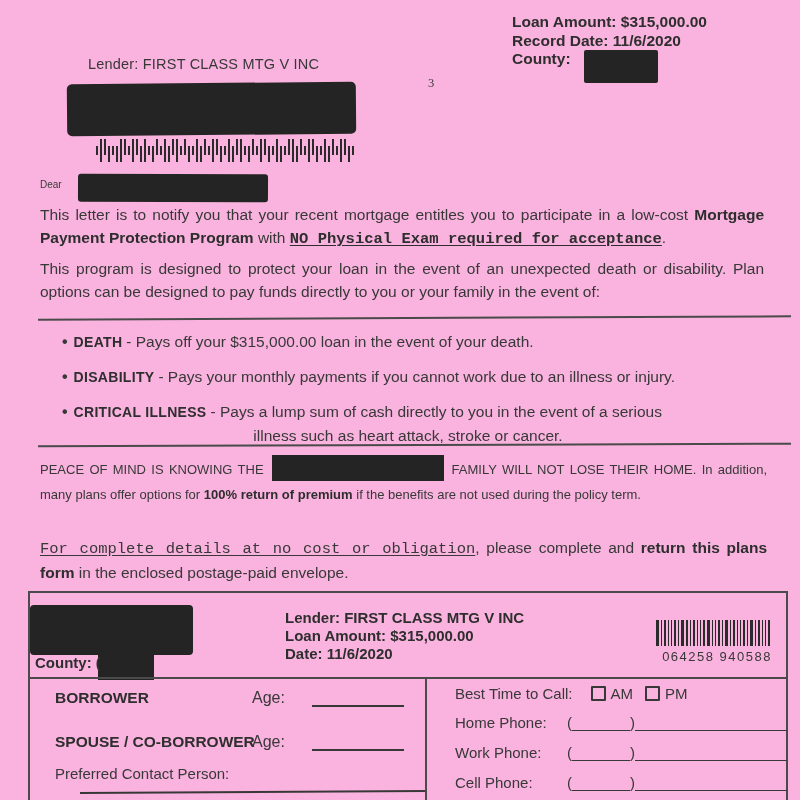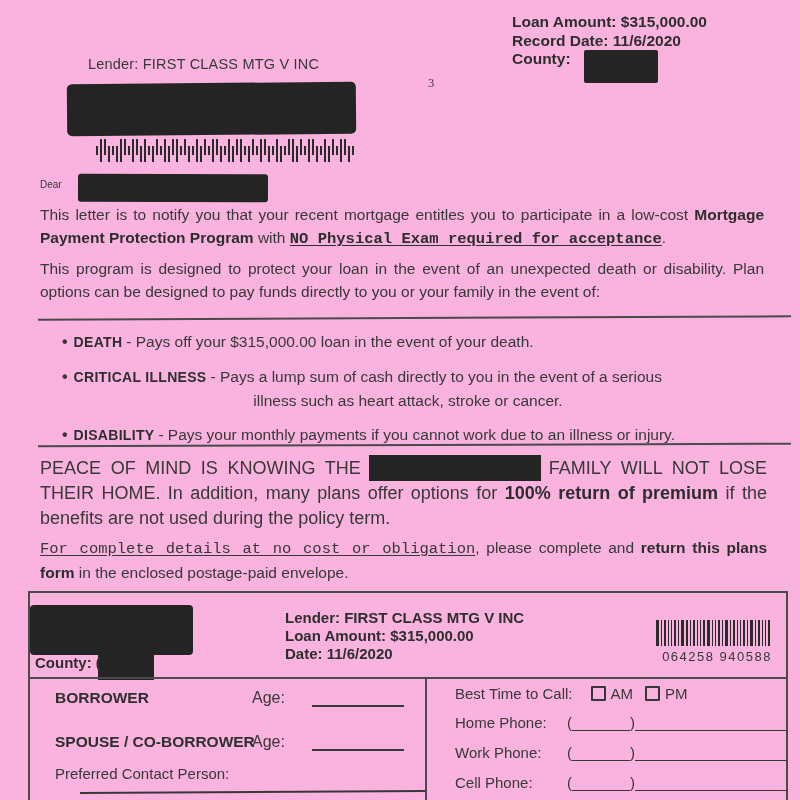--- a/index.html
+++ b/index.html
@@ -44,21 +44,21 @@
   .rule1{top:317px;transform:rotate(-.25deg);}
   .rule2{top:444px;transform:rotate(-.2deg);}
 
   .bullets{position:absolute;left:62px;top:330px;width:692px;font-size:15.5px;}
   .bullet{margin-bottom:11px;line-height:23px;}
   .dot{font-size:16px;font-weight:bold;margin-right:6px;}
   .term{font-size:14px;letter-spacing:.3px;}
   .desc{margin-left:4px;}
   .cont{text-align:center;line-height:23px;}
 
-  .peace{top:455px;width:727px;line-height:24.5px;font-size:18px;}
+  .peace{top:455px;width:727px;line-height:24.5px;font-size:13px;}
   .inline-redaction{display:inline-block;position:relative;width:172px;height:26px;background:var(--red);vertical-align:-7px;margin:0 8px;}
   .details{top:536px;width:727px;line-height:24px;}
 
   
   .form-box{position:absolute;left:28px;top:591px;width:760px;height:209px;box-sizing:border-box;border:2px solid var(--rule);border-bottom:none;}
   .form-redaction-a{left:0px;top:12px;width:163px;height:50px;border-radius:4px;}
   .form-redaction-b{left:68px;top:55px;width:56px;height:32px;}
   .form-county{position:absolute;left:5px;top:61px;font-weight:bold;font-size:15px;color:var(--ink-bold);}
   .form-center{position:absolute;left:255px;top:16px;font-weight:bold;font-size:15px;line-height:18px;color:var(--ink-bold);}
   .form-barcode{position:absolute;right:14px;top:27px;height:26px;display:flex;align-items:stretch;}
@@ -179,25 +179,25 @@
 
   <p class="para p2">This program is designed to protect your loan in the event of an unexpected death or disability. Plan options can be designed to pay funds directly to you or your family in the event of:</p>
 
   <div class="rule rule1"></div>
 
   <div class="bullets">
     <div class="bullet">
       <span class="dot">•</span><strong class="term">DEATH</strong><span class="desc">- Pays off your $315,000.00 loan in the event of your death.</span>
     </div>
     <div class="bullet">
+      <span class="dot">•</span><strong class="term">DISABILITY</strong><span class="desc">- Pays your monthly payments if you cannot work due to an illness or injury.</span>
+    </div>
+    <div class="bullet">
       <span class="dot">•</span><strong class="term">CRITICAL ILLNESS</strong><span class="desc">- Pays a lump sum of cash directly to you in the event of a serious</span>
       <div class="cont">illness such as heart attack, stroke or cancer.</div>
-    </div>
-    <div class="bullet">
-      <span class="dot">•</span><strong class="term">DISABILITY</strong><span class="desc">- Pays your monthly payments if you cannot work due to an illness or injury.</span>
     </div>
   </div>
 
   <div class="rule rule2"></div>
 
   <p class="para peace"><span>PEACE OF MIND IS KNOWING THE</span><span class="inline-redaction"></span><span>FAMILY WILL NOT LOSE THEIR HOME. In addition, many plans offer options for </span><strong>100% return of premium</strong><span> if the benefits are not used during the policy term.</span></p>
 
   <p class="para details"><span class="u">For complete details at no cost or obligation</span><span>, please complete and </span><strong>return this plans form</strong><span> in the enclosed postage-paid envelope.</span></p>
 
   <div class="form-box">

